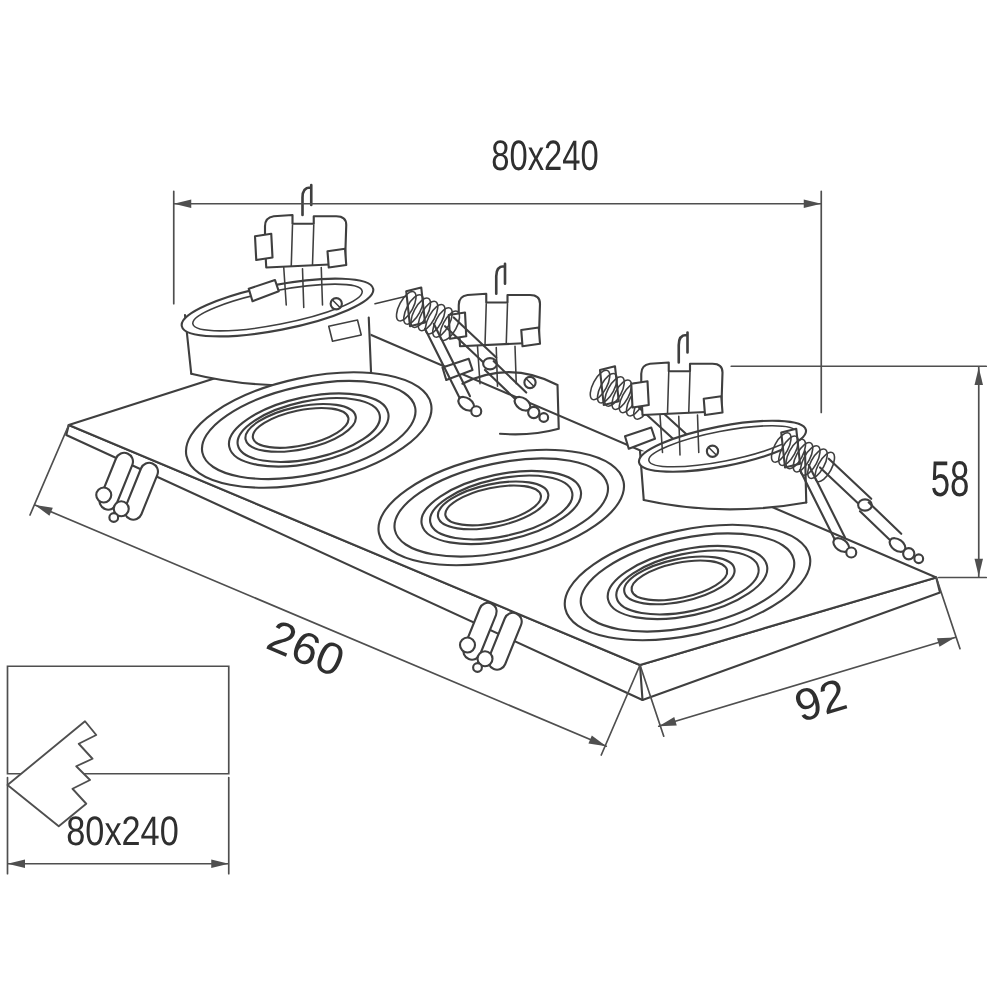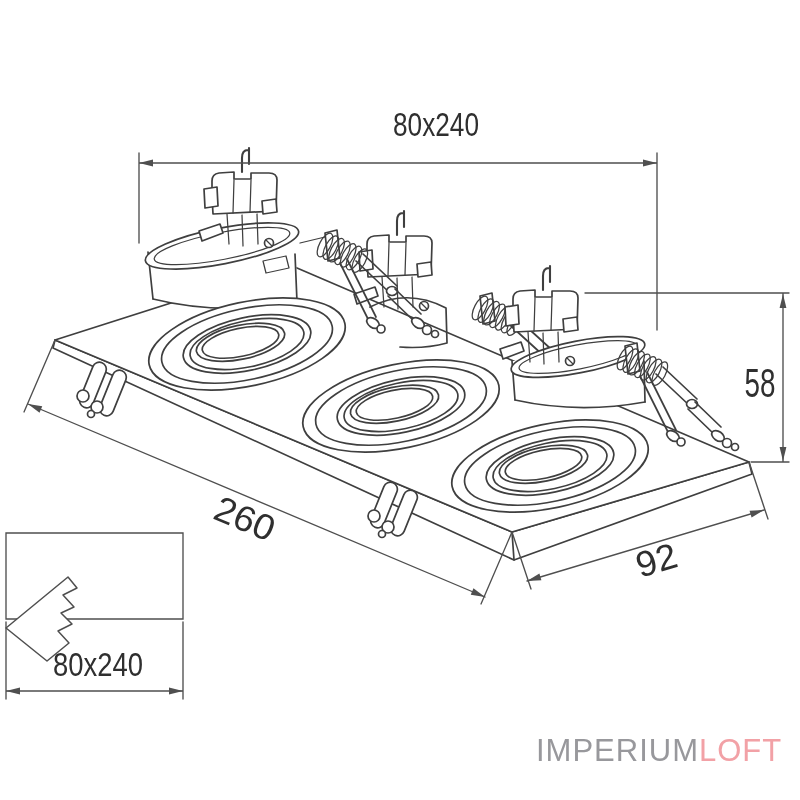--- a/index.html
+++ b/index.html
@@ -186,14 +186,13 @@
   <g>
     <path class="dim" d="M6,533 L183,533 L183,619 L6,619 Z"></path>
     <path class="dim" d="M6,622 L6,699 M183,622 L183,699 M6,691 L183,691"></path>
     <polygon class="dimfill" points="6,691 20,687.6 20,694.4"></polygon>
     <polygon class="dimfill" points="183,691 169,687.6 169,694.4"></polygon>
     <path class="wf" style="stroke:var(--dimension);stroke-width:1.5" d="M6,628 L68,577 L77,588 L63,595 L74,607 L61,613 L72,624 L58,631 L69,643 L47,661 Z"></path>
     <text class="dimtxt" x="98" y="676" font-size="33" text-anchor="middle" textLength="90" lengthAdjust="spacingAndGlyphs">80x240</text>
   </g>
 </svg>
 
-<div id="watermark"><span class="wm1">IMPERIUM</span><span class="wm2">LOFT</span></div>
 </div>
 
 </body></html>

